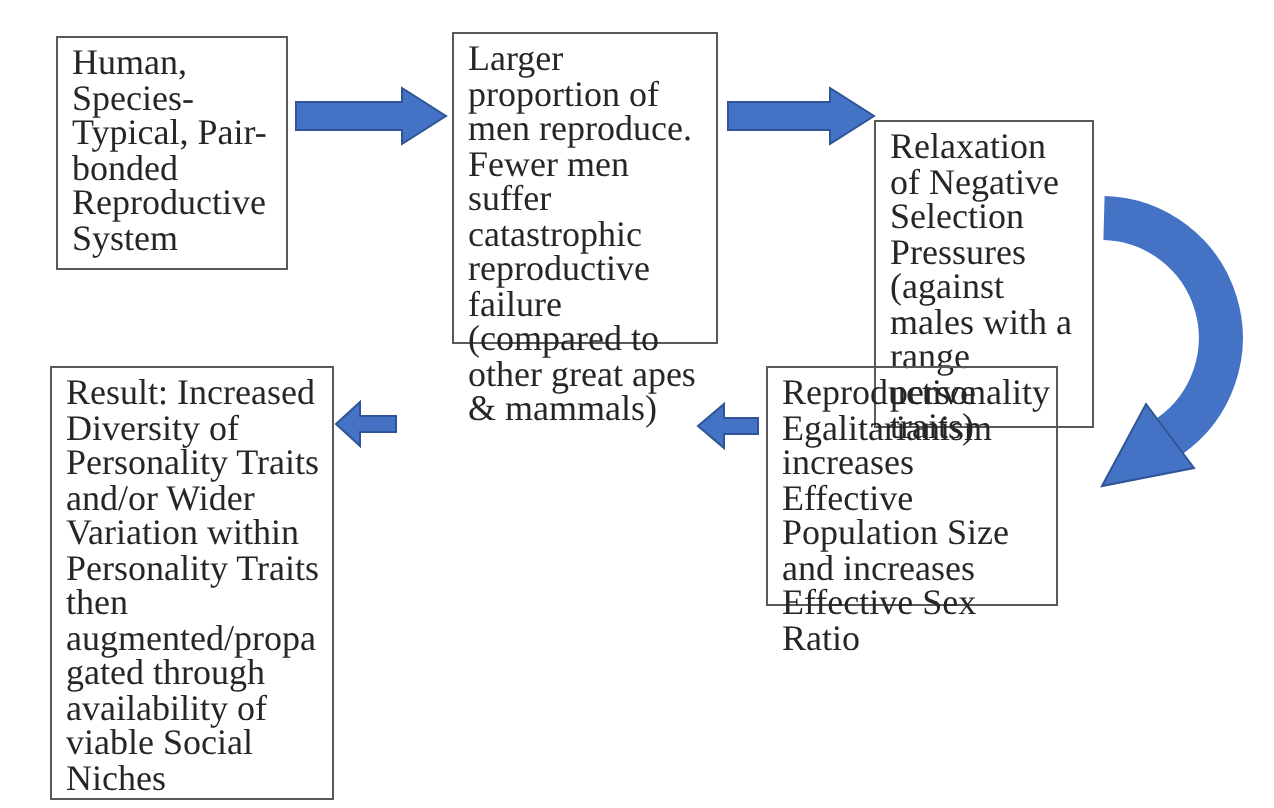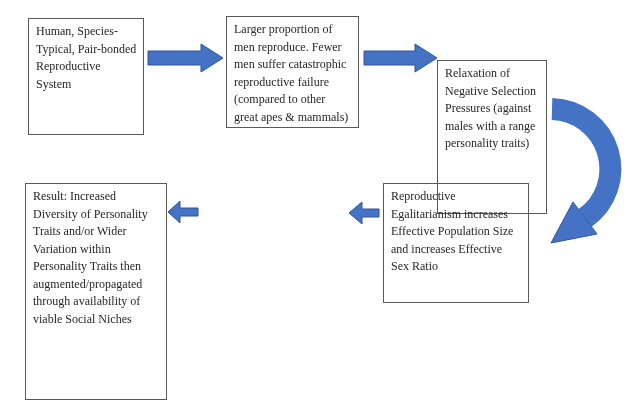--- a/index.html
+++ b/index.html
@@ -9,28 +9,28 @@
     height: 404px;
     background: #ffffff;
     font-family: "Liberation Serif", "DejaVu Serif", serif;
     overflow: hidden;
   }
   .fbox {
     position: absolute;
     box-sizing: border-box;
     border: 1px solid #595959;
     color: #262626;
-    font-size: 12px;
+    font-size: 18px;
     line-height: 17.5px;
     padding: 4px 6px 4px 7px;
     white-space: pre-wrap;
     overflow-wrap: break-word;
   }
   #box1 { left: 28px;  top: 18px;  width: 116px; height: 117px; }
-  #box2 { left: 226px; top: 16px;  width: 133px; height: 112px; }
+  #box2 { left: 226px; top: 16px;  width: 133px; height: 156px; }
   #box3 { left: 437px; top: 19px;  width: 110px; height: 154px; margin-top: 41px; }
   #box4 { left: 383px; top: 183px; width: 146px; height: 120px; }
   #box5 { left: 208px; top: 184px; width: 137px; height: 155px; }
   #box6 { left: 25px;  top: 183px; width: 142px; height: 217px; }
   .arrow-layer {
     position: absolute;
     left: 0; top: 0;
     width: 637px; height: 404px;
     pointer-events: none;
   }

